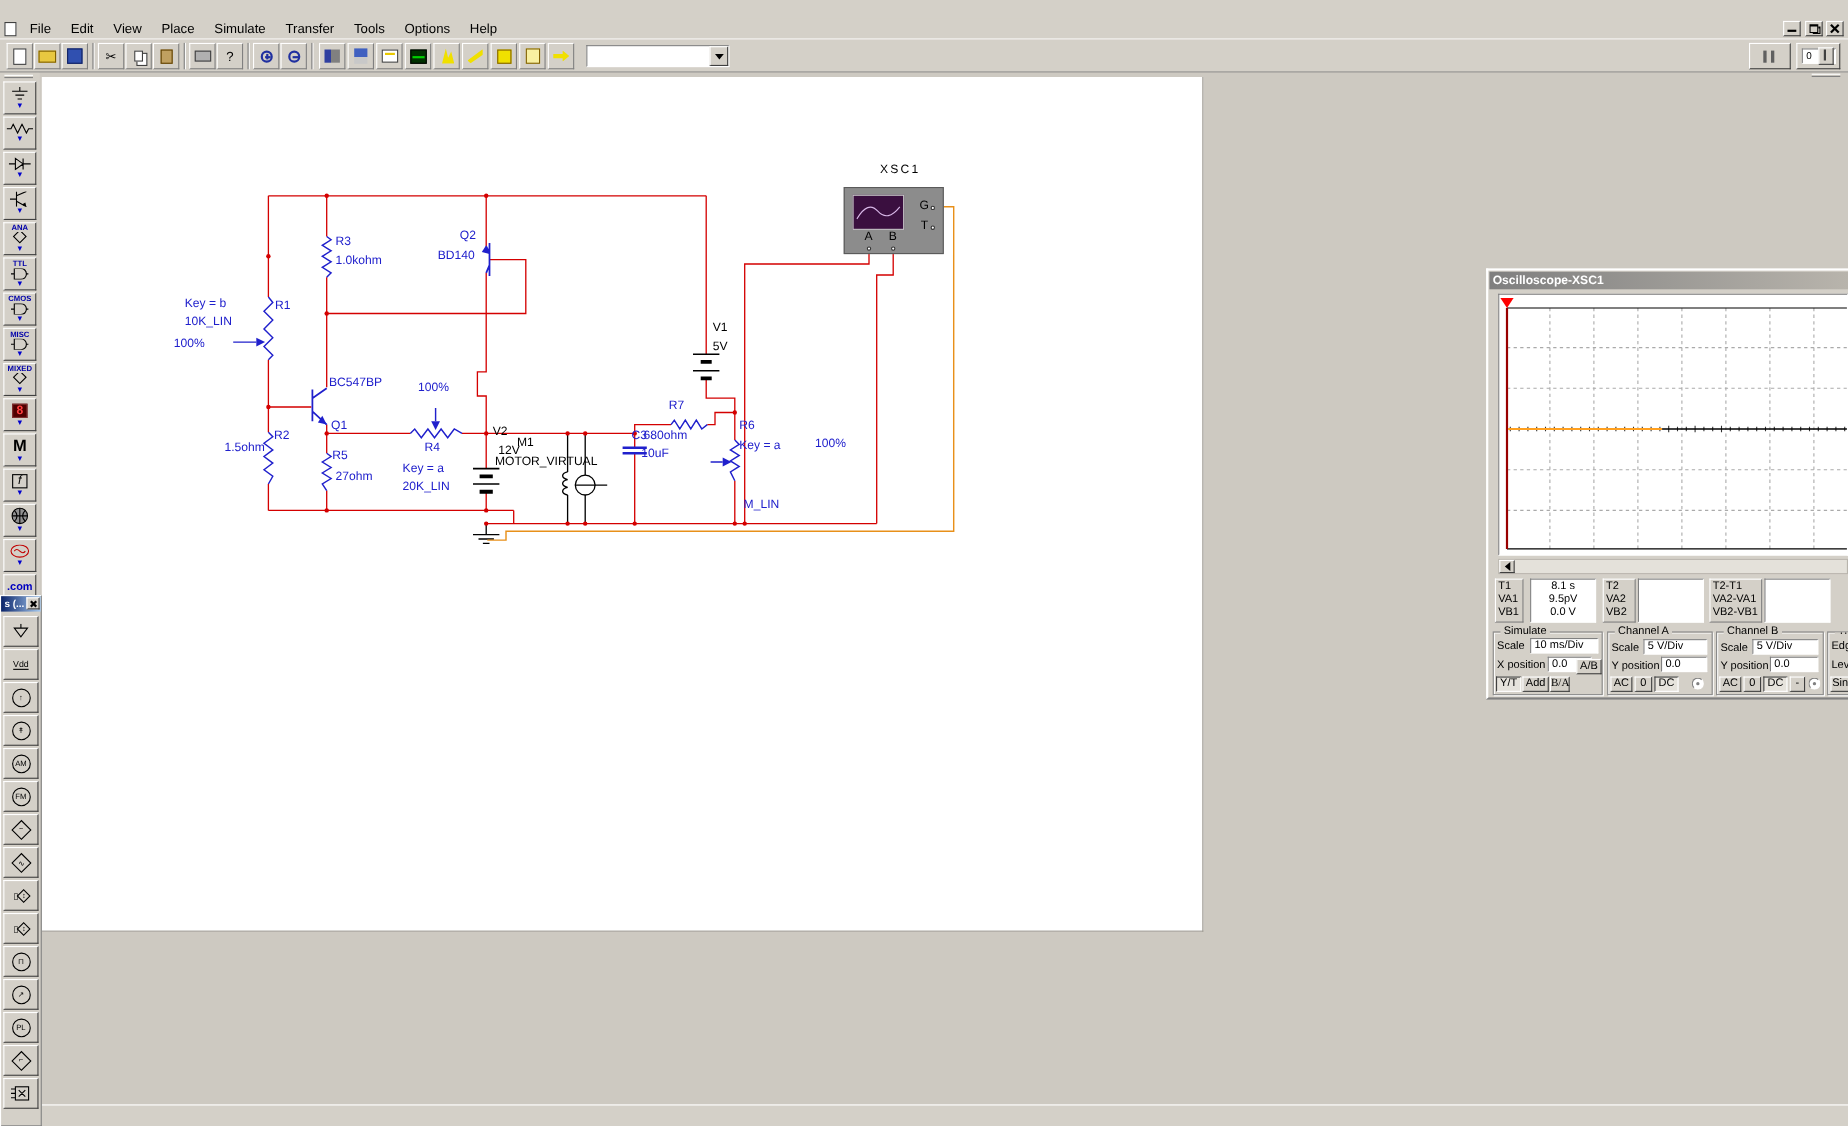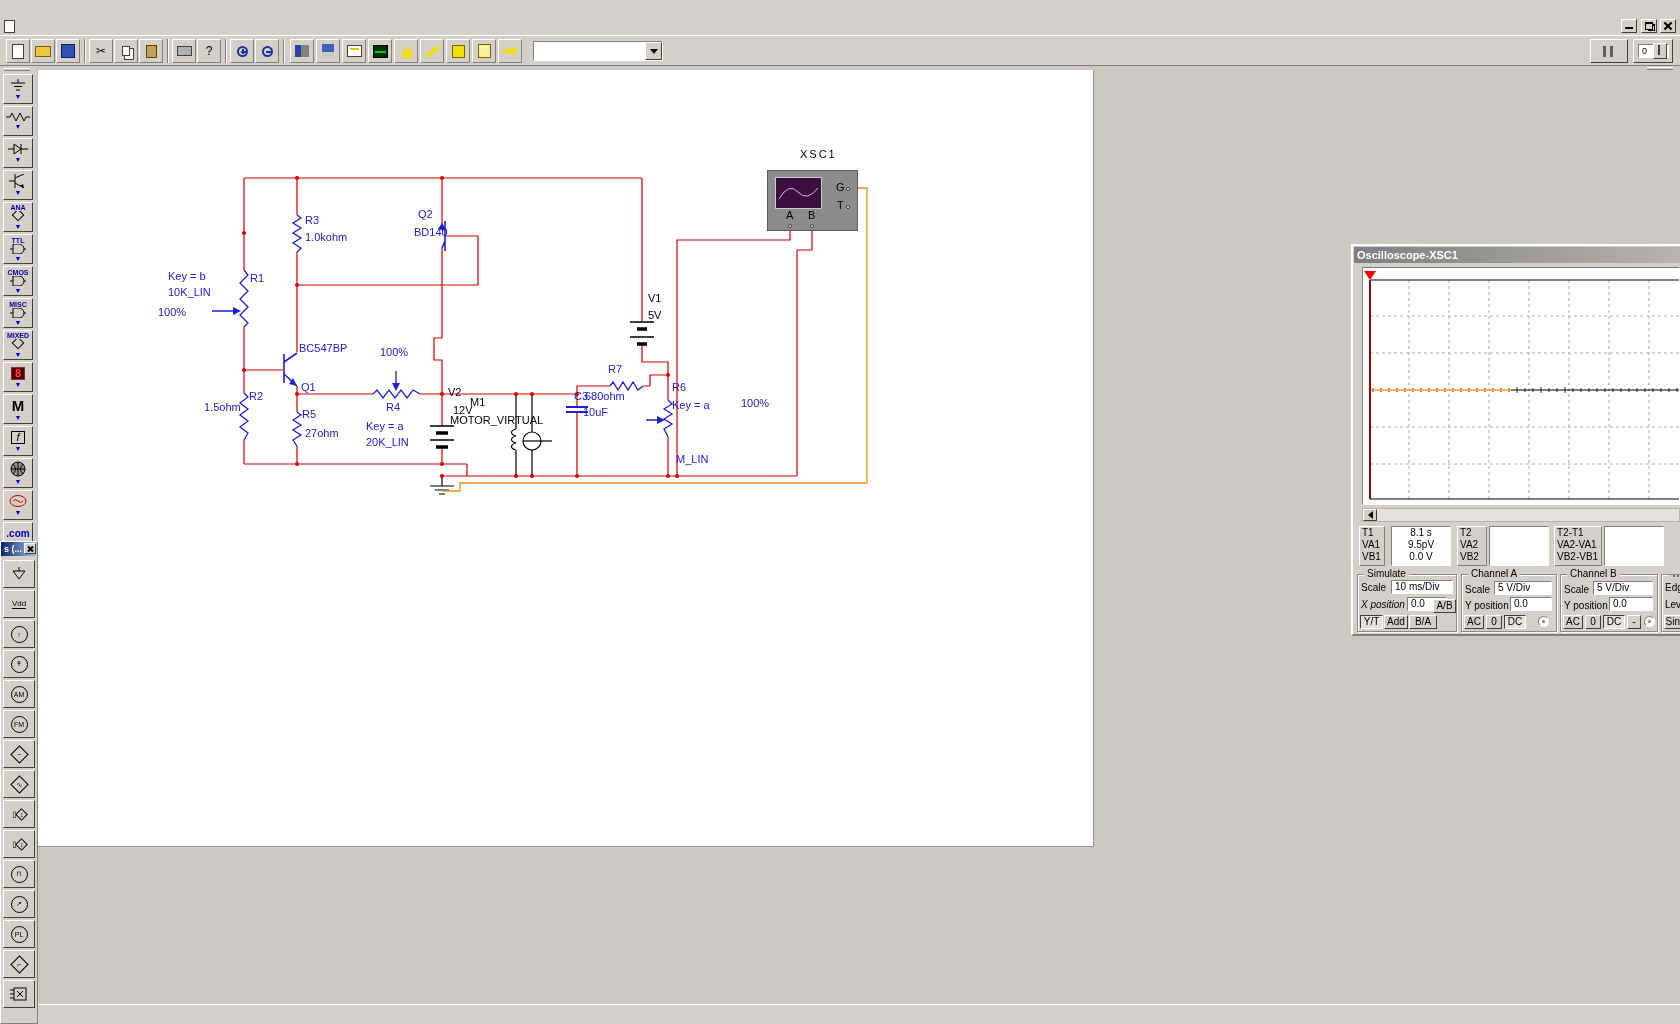--- a/index.html
+++ b/index.html
@@ -50,20 +50,23 @@
   .mval{font-size:10px;line-height:12px;text-align:center;}
 </style>
 </head>
 <body>
 
 <div id="app">
 
 
   <div class="abs" style="left:0;top:17px;width:1680px;height:19px;background:#D4D0C8;border-bottom:1px solid #fff;">
     <span style="position:absolute;left:4px;top:3px;width:11px;height:13px;background:#fff;border:1px solid #404040;"></span>
+    <span style="position:absolute;left:18px;top:0;">
+      <span class="menu-item">File</span><span class="menu-item">Edit</span><span class="menu-item">View</span><span class="menu-item">Place</span><span class="menu-item">Simulate</span><span class="menu-item">Transfer</span><span class="menu-item">Tools</span><span class="menu-item">Options</span><span class="menu-item">Help</span>
+    </span>
     <span class="abs" style="right:4px;top:2px;">
       <span class="winbtn raised"><span class="min"></span></span>
       <span class="winbtn raised"><span class="max2"></span><span class="max"></span></span>
       <span class="winbtn raised"><span class="x1"></span><span class="x2"></span></span>
     </span>
   </div>
 
   <div class="abs" style="left:0;top:36px;width:1680px;height:30px;background:#D4D0C8;border-bottom:1px solid #808080;">
 
     <div class="tbtn" style="left:6px;top:3px;">
@@ -406,21 +409,21 @@
       <span class="lbl lk" style="left:68px;top:10px;">G</span>
       <span class="lbl lk" style="left:69px;top:28px;">T</span>
       <span class="abs" style="left:20px;top:53px;width:4px;height:4px;background:#fff;border:1px solid #333;border-radius:50%;"></span>
       <span class="abs" style="left:42px;top:53px;width:4px;height:4px;background:#fff;border:1px solid #333;border-radius:50%;"></span>
       <span class="abs" style="left:78px;top:16px;width:4px;height:4px;background:#fff;border:1px solid #333;border-radius:50%;"></span>
       <span class="abs" style="left:78px;top:34px;width:4px;height:4px;background:#fff;border:1px solid #333;border-radius:50%;"></span>
     </div>
     <span class="lbl lk" style="left:762px;top:78px;letter-spacing:2px;">XSC1</span>
 
     <span class="lbl lb" style="left:380px;top:138px;">Q2</span>
-    <span class="lbl lb" style="left:376px;top:156px;">BD140</span>
+    <span class="lbl lb" style="left:360px;top:156px;">BD140</span>
     <span class="lbl lb" style="left:267px;top:144px;">R3</span>
     <span class="lbl lb" style="left:267px;top:161px;">1.0kohm</span>
     <span class="lbl lb" style="left:130px;top:200px;">Key = b</span>
     <span class="lbl lb" style="left:130px;top:216px;">10K_LIN</span>
     <span class="lbl lb" style="left:120px;top:236px;">100%</span>
     <span class="lbl lb" style="left:212px;top:202px;">R1</span>
     <span class="lbl lb" style="left:261px;top:272px;">BC547BP</span>
     <span class="lbl lb" style="left:263px;top:291px;margin-top:20px;">Q1</span>
     <span class="lbl lb" style="left:211px;top:320px;">R2</span>
     <span class="lbl lb" style="left:166px;top:331px;">1.5ohm</span>
@@ -502,25 +505,25 @@
     <div class="abs sunken" style="left:251px;top:280px;width:60px;height:40px;">
       <div class="mval"></div>
         <div class="mval"></div>
         <div class="mval"></div>
     </div>
 
     <div class="group" style="left:4px;top:328px;width:100px;height:58px;">
       <span class="gtitle">Simulate</span>
       <span class="slabel" style="left:3px;top:7px;">Scale</span>
       <span class="scope-field" style="left:33px;top:5px;width:62px;">10 ms/Div</span>
-      <span class="slabel" style="left:3px;top:24px;font-style:italic;">X position</span>
+      <span class="slabel" style="left:3px;top:24px;">X position</span>
       <span class="scope-field" style="left:49px;top:22px;width:40px;">0.0</span>
       <span class="sbtn on" style="left:2px;top:40px;width:23px;">Y/T</span>
       <span class="sbtn" style="left:26px;top:40px;width:24px;">Add</span>
-      <span class="sbtn" style="left:51px;top:40px;width:28px;">B/A</span>
+      <span class="sbtn" style="left:51px;top:40px;width:18px;font-family:Liberation Serif, serif;">B/A</span>
       <span class="sbtn" style="left:75px;top:24px;width:23px;">A/B</span>
     </div>
 
     <div class="group" style="left:108px;top:328px;width:96px;height:58px;">
       <span class="gtitle">Channel A</span>
       <span class="slabel" style="left:3px;top:9px;">Scale</span>
       <span class="scope-field" style="left:32px;top:6px;width:58px;">5 V/Div</span>
       <span class="slabel" style="left:3px;top:25px;">Y position</span>
       <span class="scope-field" style="left:48px;top:22px;width:42px;">0.0</span>
       <span class="sbtn" style="left:2px;top:40px;width:20px;">AC</span>

